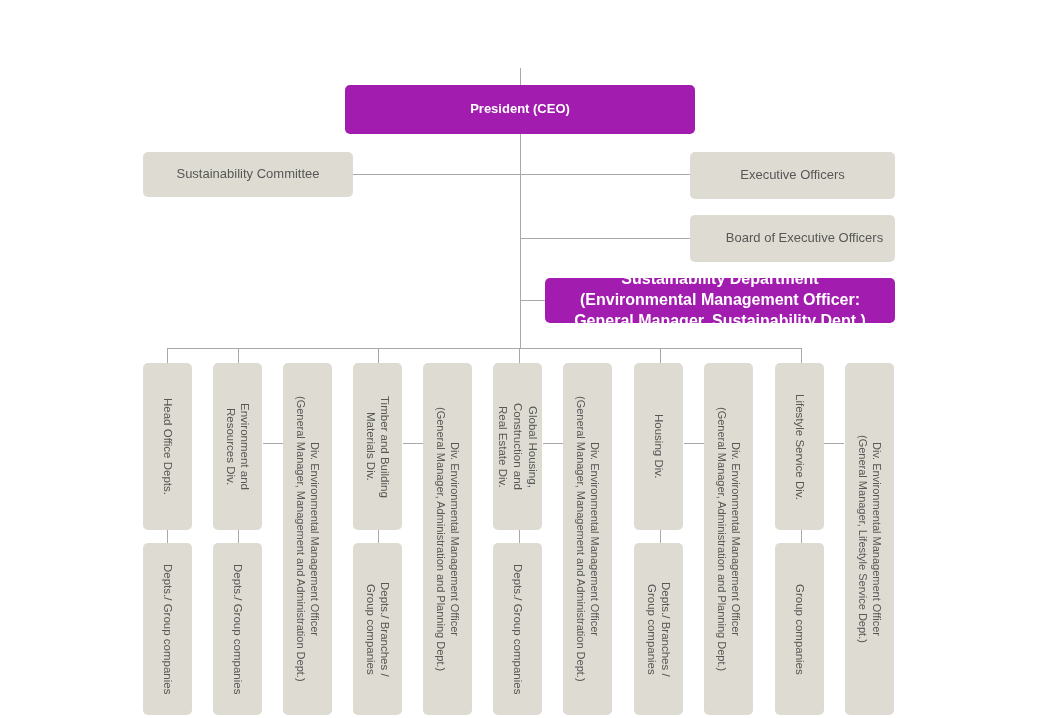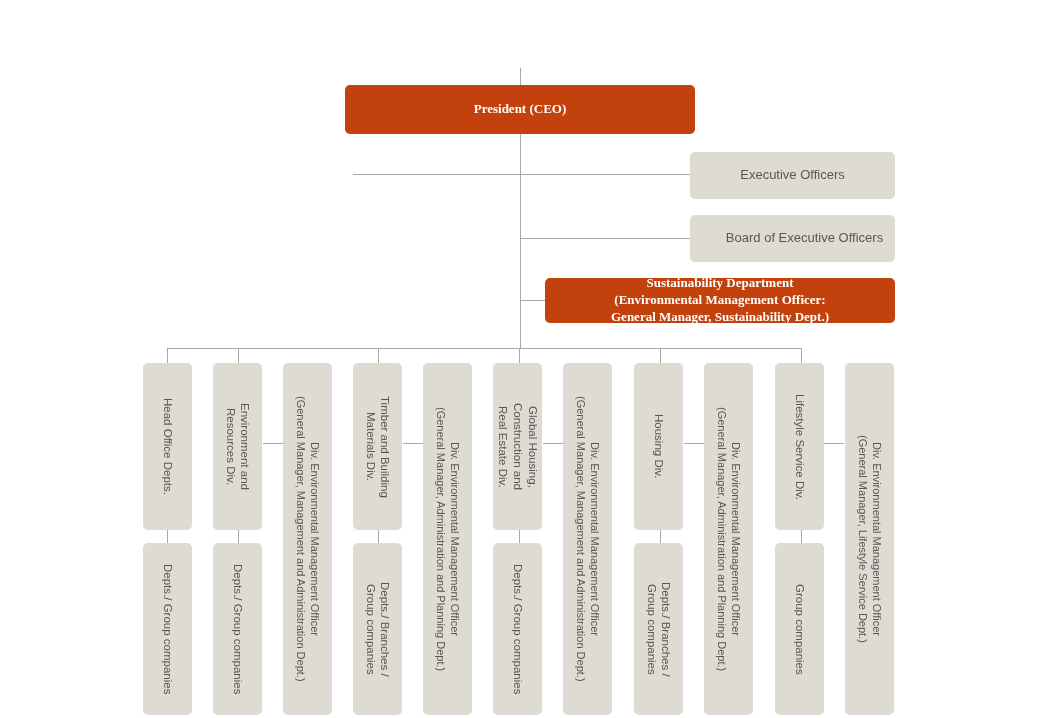--- a/index.html
+++ b/index.html
@@ -48,21 +48,21 @@
     white-space: pre-line;
   }
   
   .ln {
     position: absolute;
     background: #a8a8a6;
   }
   .ln.v { width: 1px; }
   .ln.h { height: 1px; }
 </style>
-<style>#chart{background:#ffffff;}.box{background:#dedcd2;color:#575756;}.box.green{background:#c2410c;color:#ffffff;font-family:Liberation Serif, serif;}.ln{background:#a8a8a6;}</style></head>
+<style>#chart{background:#ffffff;}.box{background:#dedcd2;color:#575756;}.box.green{background:#a21caf;color:#ffffff;}.ln{background:#a8a8a6;}</style></head>
 <body>
 
 <div id="chart">
 
   <div class="ln v" style="left:520px; top:68px; height:18px;"></div>
 
   <div class="ln v" style="left:520px; top:134px; height:215px;"></div>
 
   <div class="ln h" style="left:353px; top:174px; width:338px;"></div>
 
@@ -90,30 +90,33 @@
   <div class="ln v" style="left:378px; top:530px; height:13px;"></div>
   <div class="ln v" style="left:519px; top:530px; height:13px;"></div>
   <div class="ln v" style="left:660px; top:530px; height:13px;"></div>
   <div class="ln v" style="left:801px; top:530px; height:13px;"></div>
 
 
   <div class="box h green" style="left:345px; top:85px; width:350px; height:49px;">
     <span>President (CEO)</span>
   </div>
 
+  <div class="box h" style="left:143px; top:152px; width:210px; height:45px;">
+    <span>Sustainability Committee</span>
+  </div>
 
   <div class="box h" style="left:690px; top:152px; width:205px; height:47px;">
     <span>Executive Officers</span>
   </div>
 
   <div class="box h" style="left:690px; top:215px; width:205px; height:47px;padding-left:24px;">
     <span>Board of Executive Officers</span>
   </div>
 
-  <div class="box h green" style="left:545px; top:278px; width:350px; height:45px; font-size:13px;">
+  <div class="box h green" style="left:545px; top:278px; width:350px; height:45px; font-size:16px;">
     <span class="vlabel" style="white-space:pre-line; line-height:1.3;">Sustainability Department
 (Environmental Management Officer:
 General Manager, Sustainability Dept.)</span>
   </div>
 
   <div class="box v" style="left:143px; top:363px; width:49px; height:167px;">
     <span class="vlabel">Head Office Depts.</span>
   </div>
   <div class="box v" style="left:143px; top:543px; width:49px; height:172px;">
     <span class="vlabel">Depts./ Group companies</span>

